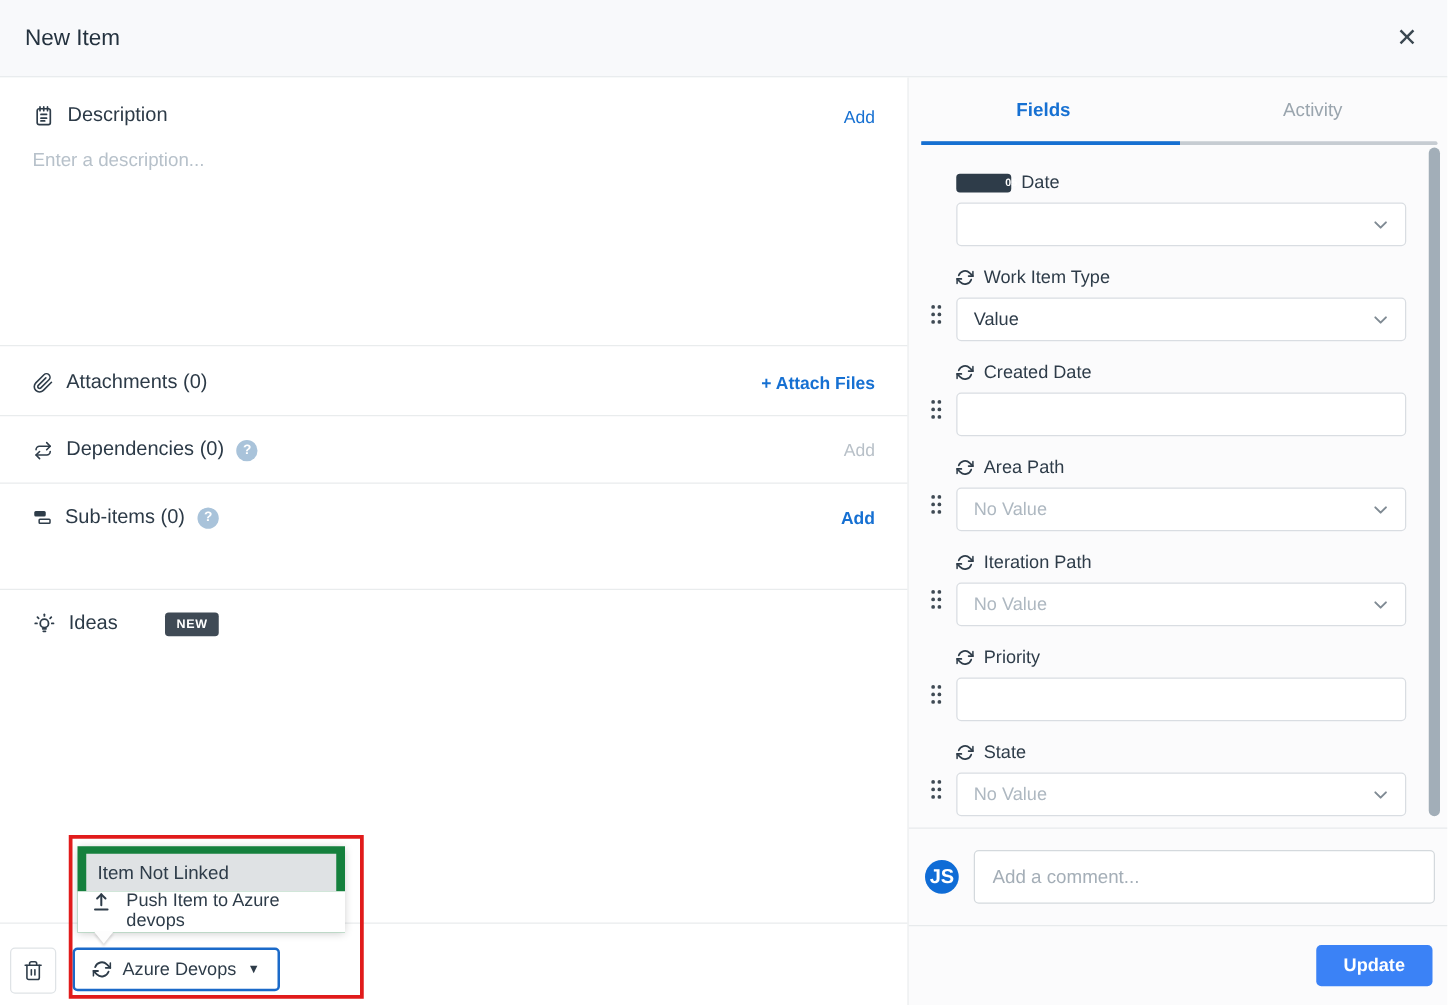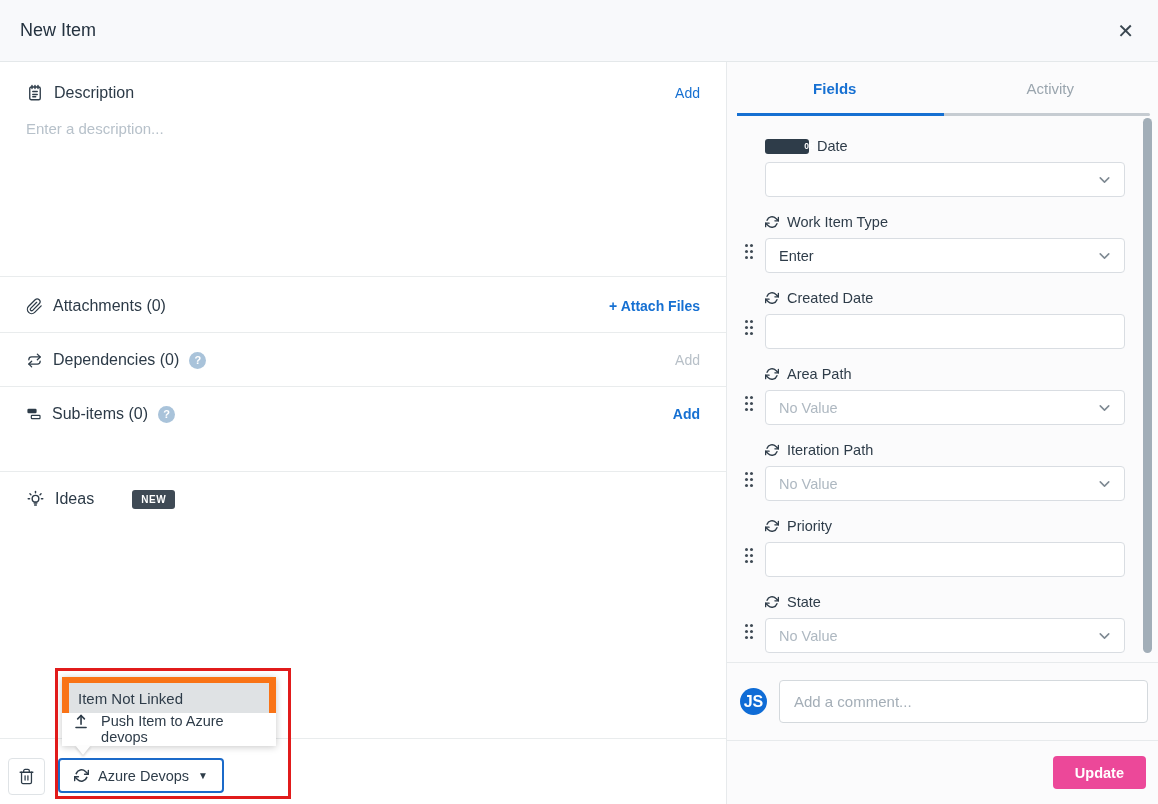--- a/index.html
+++ b/index.html
@@ -37,21 +37,21 @@
     letter-spacing:.6px; padding:4px 9px; border-radius:3px; margin-left:28px; }
 
   
   .trash-btn { position:absolute; left:8px; top:696px; width:37px; height:37px;
     background:#fff; border:1px solid #dfe3e6; border-radius:4px;
     display:flex; align-items:center; justify-content:center; cursor:pointer; }
 
   
   .highlight-box { position:absolute; left:55px; top:606px; width:236px; height:131px;
     border:3px solid #e11b1b; z-index:9; pointer-events:none; }
-  .popup { position:absolute; left:62px; top:615px; width:214px; background:#f97316;
+  .popup { position:absolute; left:62px; top:615px; width:214px; background:#15803d;
     box-shadow:0 1px 7px rgba(0,0,0,.22); z-index:8; padding:6px 0 0; }
   .popup-header { height:30px; margin:0 7px; background:#dfe2e4; color:#2e3c49;
     font-size:15px; display:flex; align-items:center; padding:0 9px; }
   .popup-item { height:33px; display:flex; align-items:flex-start; gap:12px;
     padding:0 11px; font-size:14.5px; color:#2e3c49; cursor:pointer; background:#fff; }
   .popup-arrow { position:absolute; left:75px; top:683px; width:0; height:0; z-index:8;
     border-left:8px solid transparent; border-right:8px solid transparent;
     border-top:10px solid #fdfdfd; filter:drop-shadow(0 2px 1px rgba(0,0,0,.15)); }
   .azure-btn { position:absolute; left:58px; top:696px; height:35px; z-index:8;
     display:inline-flex; align-items:center; gap:9px; padding:0 14px;
@@ -98,21 +98,21 @@
     color:#fff; font-size:16px; font-weight:700; display:flex; flex:none;
     align-items:center; justify-content:center; }
   .comment-input { flex:1; height:43px; border:1px solid #d4d9dd; border-radius:4px;
     background:#fff; padding:0 14px; font-size:15px; color:#2e3c49;
     font-family:inherit; outline:none; }
   .comment-input::placeholder { color:#a4aeb7; }
 
   .panel-footer { position:absolute; top:678px; left:0; right:0; bottom:0;
     border-top:1px solid #e7eaec; display:flex; align-items:center;
     justify-content:flex-end; padding-right:12px; }
-  .update-btn { background:#ec4899; color:#fff; border:none; border-radius:4px;
+  .update-btn { background:#3b82f6; color:#fff; border:none; border-radius:4px;
     height:33px; padding:0 22px; font-size:14.5px; font-weight:600;
     cursor:pointer; font-family:inherit; }
 </style>
 </head>
 <body>
 
 <div class="header">
   <span class="title">New Item</span>
   <button class="close-btn">✕</button>
 </div>
@@ -257,21 +257,21 @@
           <span style="display:flex;">
             <svg class="sync-ic" viewBox="0 0 24 24">
               <polyline points="23 4 23 10 17 10"></polyline>
               <polyline points="1 20 1 14 7 14"></polyline>
               <path d="M3.51 9a9 9 0 0 1 14.85-3.36L23 10M1 14l4.64 4.36A9 9 0 0 0 20.49 15"></path>
             </svg>
           </span>
           <span>Work Item Type</span>
         </div>
         <div class="finput">
-          <span class="fvalue">Enter</span>
+          <span class="fvalue">Value</span>
           <span>
             <svg class="chev" viewBox="0 0 24 24">
               <polyline points="6 9 12 15 18 9"></polyline>
             </svg>
           </span>
         </div>
       </div>
       <div class="field">
         <span class="dots"></span>
         <div class="field-label">

